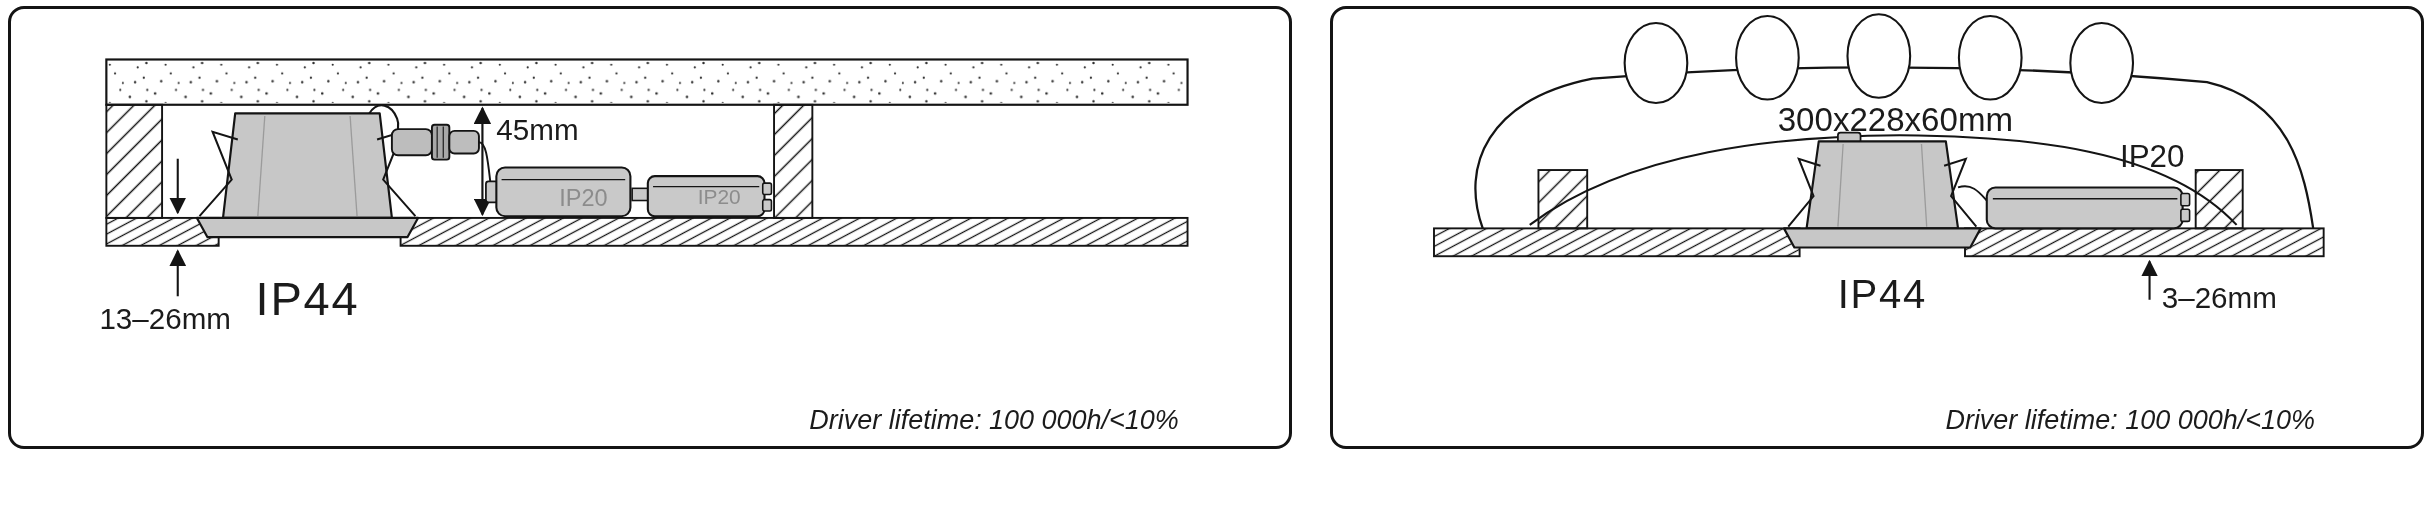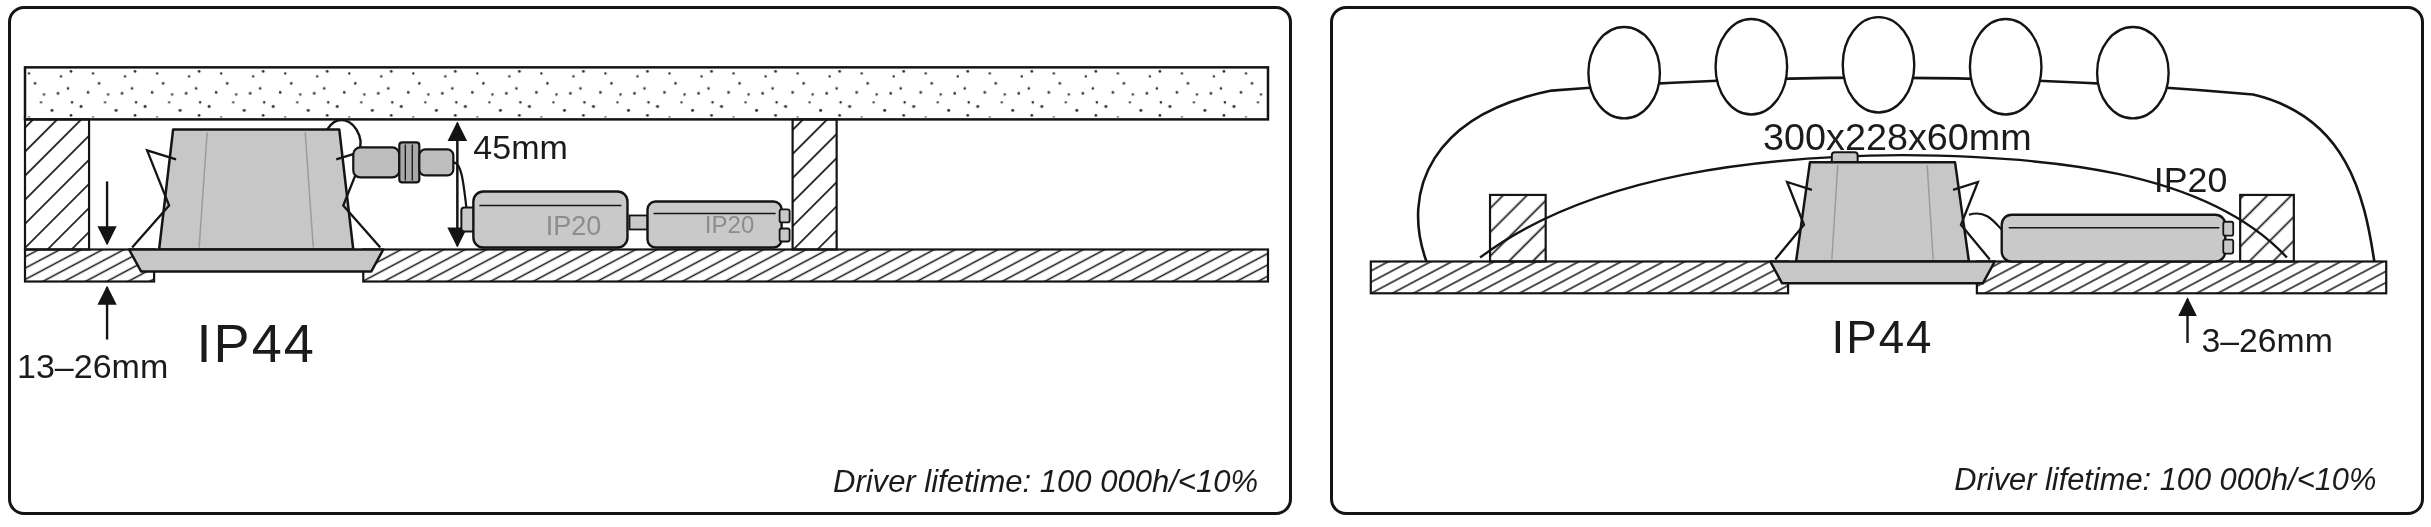--- a/index.html
+++ b/index.html
@@ -1,21 +1,21 @@
 <!DOCTYPE html>
 <html><head>
 <meta charset="utf-8">
 <style>
   html,body { margin:0; padding:0; background:#ffffff; }
   .canvas {
     position:relative; width:2431px; height:527px; background:#fff;
     font-family:"Liberation Sans", sans-serif; overflow:hidden;
   }
   .panel {
-    position:absolute; top:6px; height:509px;
+    position:absolute; top:6px; height:443px;
     border:3.5px solid #141414; border-radius:16px;
     background:#fff; box-sizing:border-box;
   }
   #panel-left  { left:8px;    width:1284px; }
   #panel-right { left:1330px; width:1094px;padding-left:8px; }
   .panel svg { display:block; width:100%; height:100%; }
   .lbl      { fill:#1b1b1b; font-family:"Liberation Sans", sans-serif; }
   .lbl-gray { fill:#8c8c8c; font-family:"Liberation Sans", sans-serif; }
   .lbl-it   { fill:#1b1b1b; font-style:italic; font-family:"Liberation Sans", sans-serif; }
 </style>

